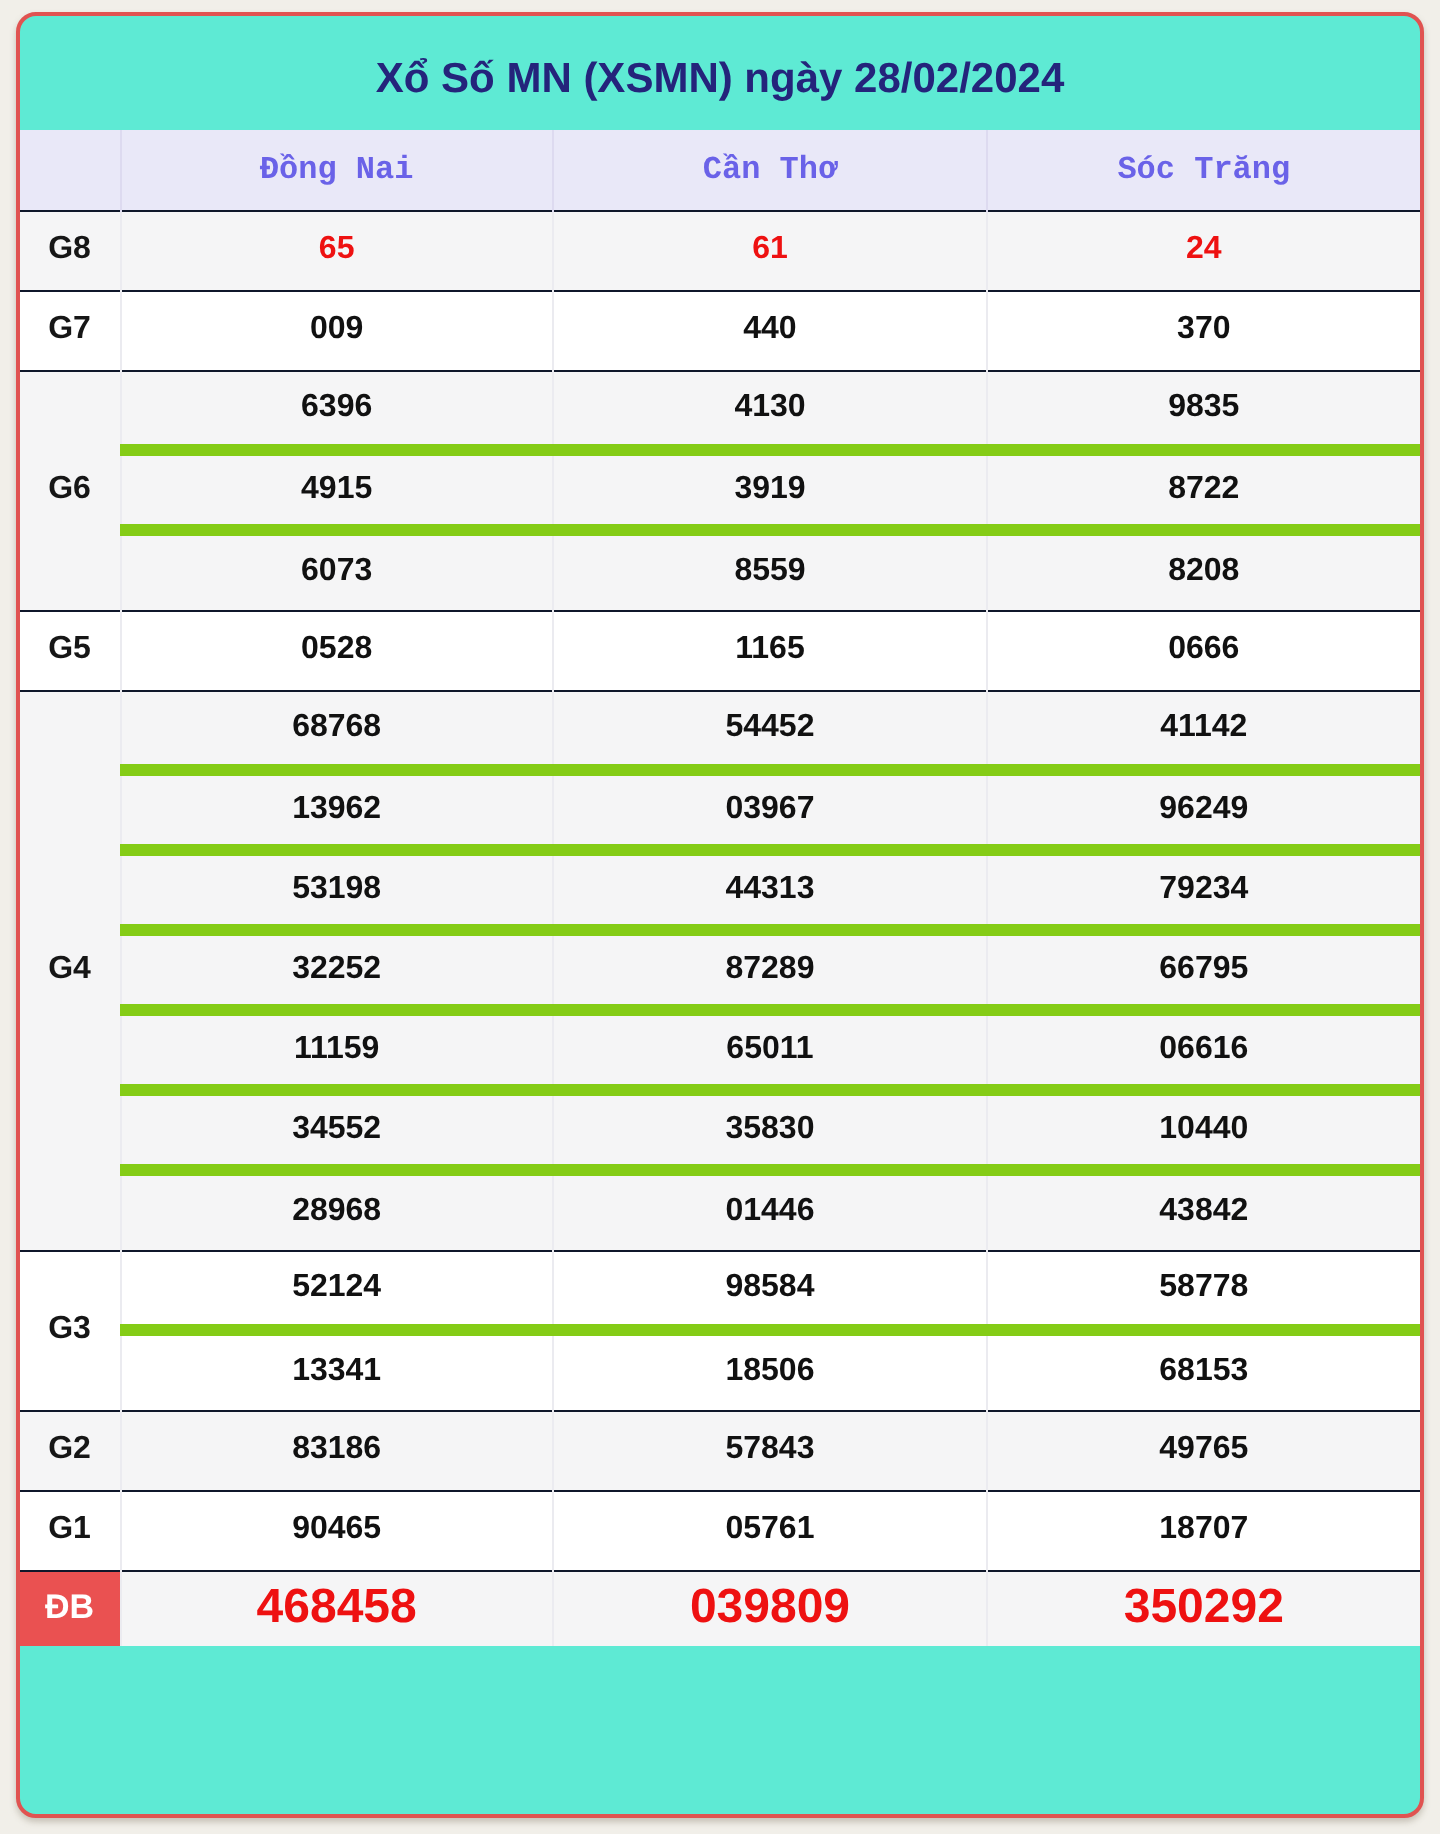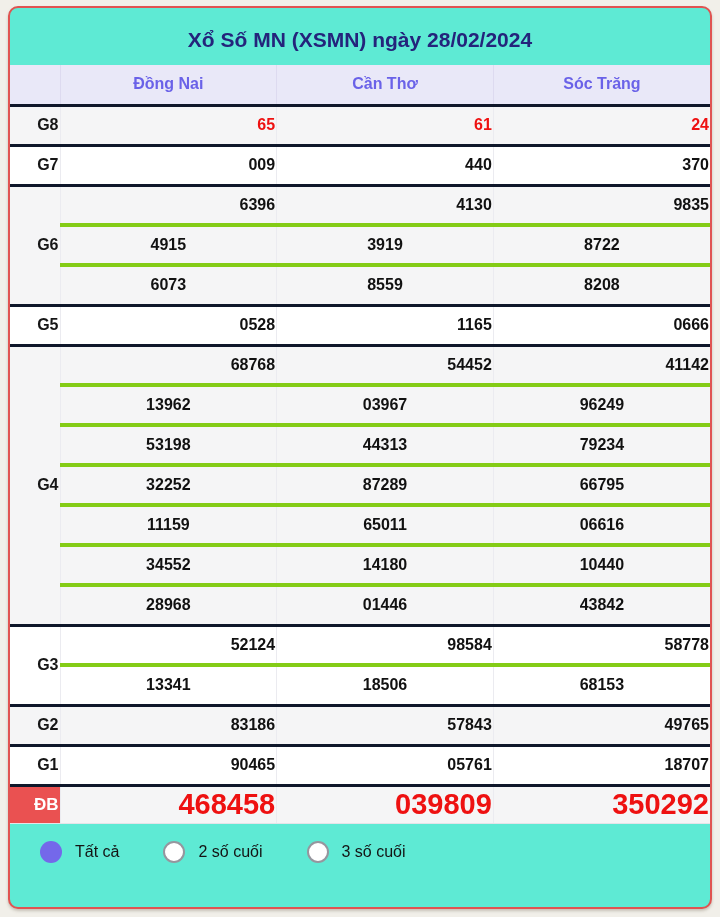--- a/index.html
+++ b/index.html
@@ -51,51 +51,52 @@
   col.c-label { width: 50px; }
   th {
     box-sizing: border-box;
     height: 40px;
     background: #e9e8f8;
     color: #6a62e8;
     font-size: 16px;
     font-weight: bold;
     text-align: center;
     border-left: 1px solid #dddaf0;
+    font-family: Liberation Mono, monospace;
   }
   th:first-child { border-left: none; }
   td {
     box-sizing: border-box;
     height: 40px;
     text-align: center;
     vertical-align: middle;
   }
   td.label {
     font-size: 16px;
     font-weight: bold;
     color: #161616;
   }
   td.value {
     font-size: 16px;
     font-weight: bold;
     color: #111111;
     border-left: 1px solid #ebebf0;
   }
-  tr.group-start td { border-top: 3px solid #0f172a; text-align: right; }
-  tr.sub td.value { border-top: 4px solid #84cc16; }
+  tr.group-start td { border-top: 1px solid #0f172a; }
+  tr.sub td.value { border-top: 6px solid #84cc16; }
   tr.bg-gray td { background: #f5f5f6; }
   tr.bg-white td { background: #ffffff; }
   td.red-val { color: #ee1111; }
   td.db-label {
     background: #ea5151 !important;
     color: #ffffff;
     font-size: 17px;
   }
   tr.db-row td { height: 38px; }
-  tr.db-row td.value { font-size: 29px; }
+  tr.db-row td.value { font-size: 24px; }
 
   .footer {
     border-top: 1px solid #e4e4e9;
     padding: 17px 0 0 30px;
     display: flex;
     align-items: center;
     gap: 44px;
   }
   .radio-item {
     display: flex;
@@ -193,21 +194,21 @@
           <td class="value">87289</td>
           <td class="value">66795</td>
         </tr>
         <tr class="sub bg-gray">
           <td class="value">11159</td>
           <td class="value">65011</td>
           <td class="value">06616</td>
         </tr>
         <tr class="sub bg-gray">
           <td class="value">34552</td>
-          <td class="value">14180</td>
+          <td class="value">35830</td>
           <td class="value">10440</td>
         </tr>
         <tr class="sub bg-gray">
           <td class="value">28968</td>
           <td class="value">01446</td>
           <td class="value">43842</td>
         </tr>
         <tr class="group-start bg-white">
           <td rowspan="2" class="label">G3</td>
           <td class="value">52124</td>
@@ -233,28 +234,14 @@
         </tr>
         <tr class="group-start bg-gray db-row">
           <td rowspan="1" class="label db-label">ĐB</td>
           <td class="value red-val">468458</td>
           <td class="value red-val">039809</td>
           <td class="value red-val">350292</td>
         </tr>
       </tbody>
   </table>
 
-  <div class="footer">
-      <div class="radio-item">
-        <span class="radio-circle on"></span>
-        <span>Tất cả</span>
-      </div>
-      <div class="radio-item">
-        <span class="radio-circle off"></span>
-        <span>2 số cuối</span>
-      </div>
-      <div class="radio-item">
-        <span class="radio-circle off"></span>
-        <span>3 số cuối</span>
-      </div>
-    </div>
 
 </div>
 
 </body></html>

